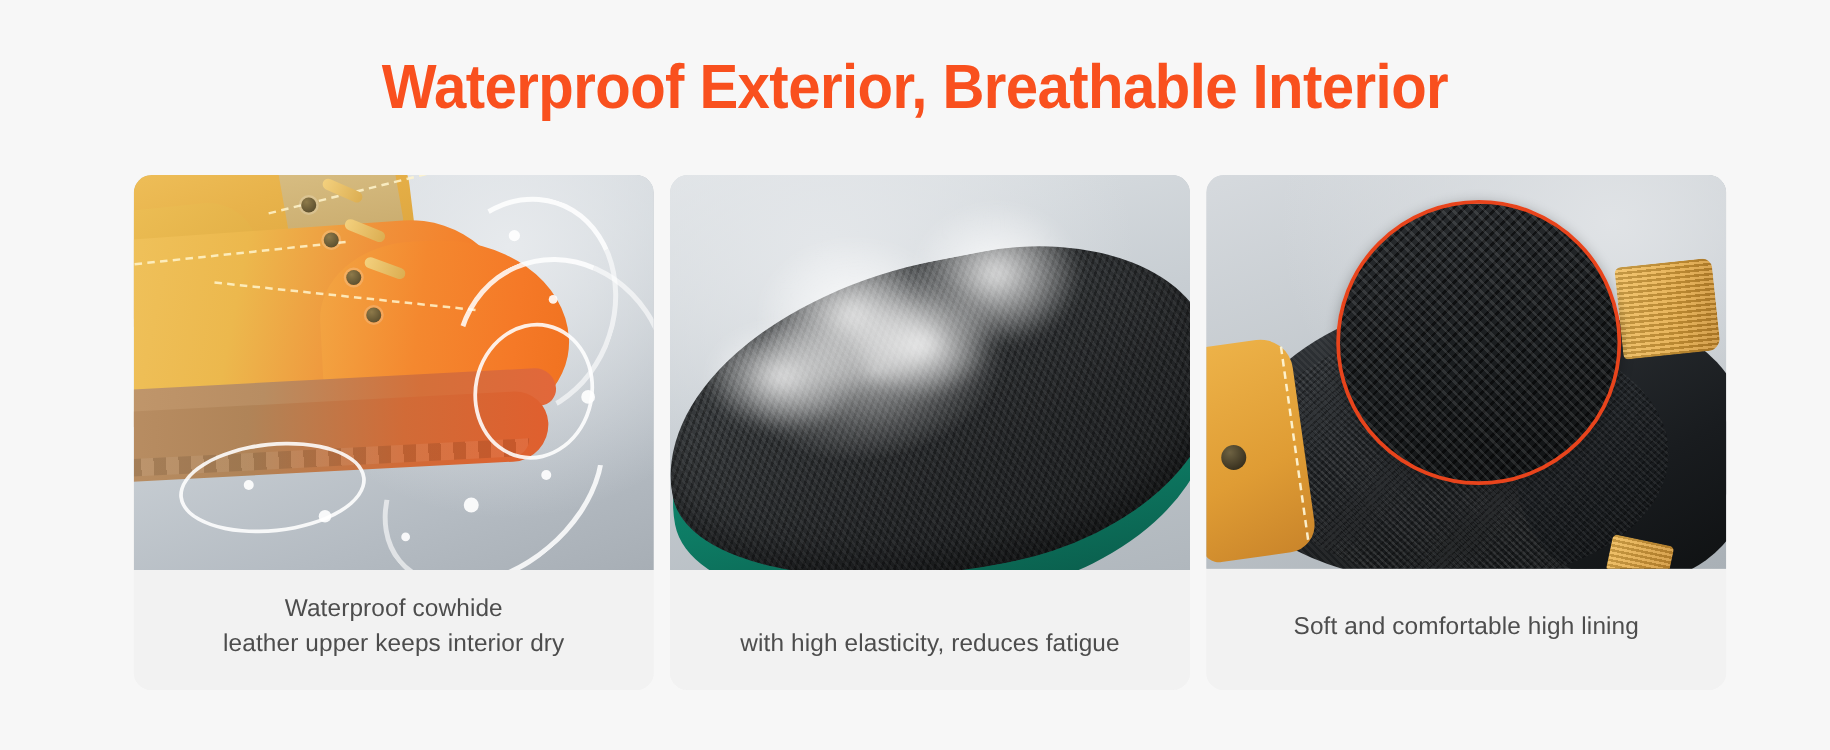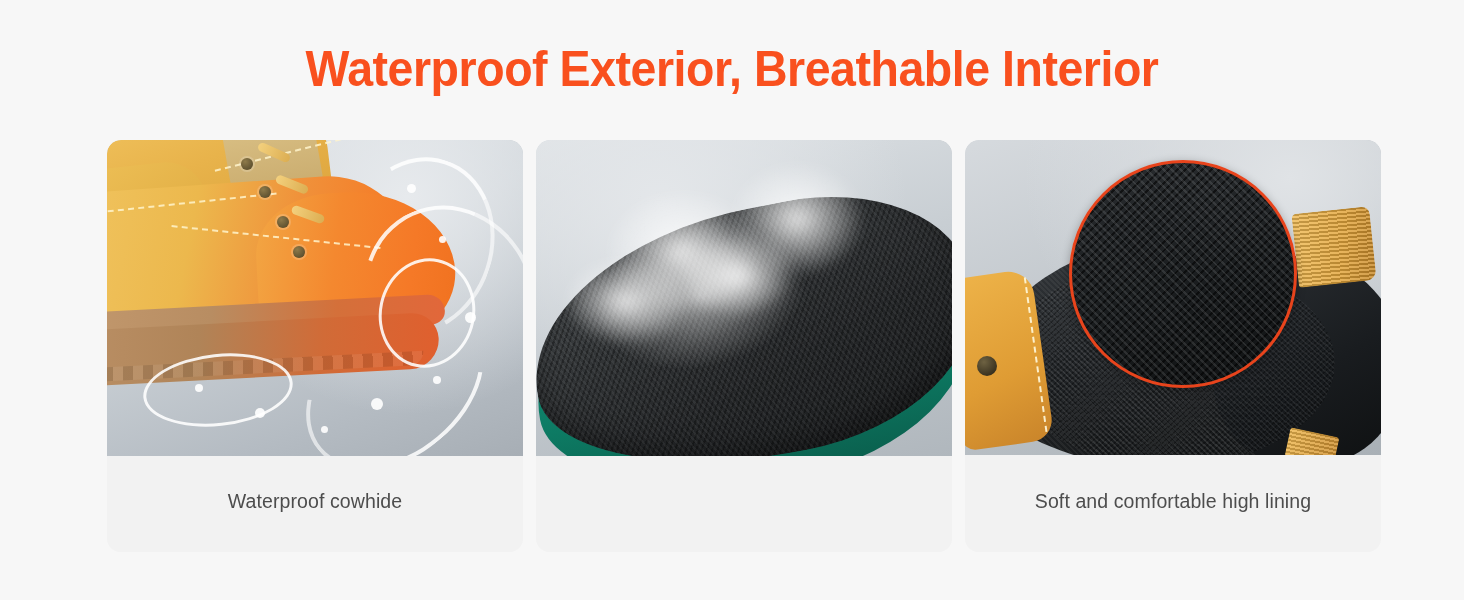--- a/index.html
+++ b/index.html
@@ -320,38 +320,40 @@
         <div class="drop" style="left:358px; top:172px; width:11px; height:11px;"></div>
         <div class="drop" style="left:88px;  top:244px; width:8px;  height:8px;"></div>
         <div class="drop" style="left:148px; top:268px; width:10px; height:10px;"></div>
         <div class="drop" style="left:214px; top:286px; width:7px;  height:7px;"></div>
         <div class="drop" style="left:264px; top:258px; width:12px; height:12px;"></div>
         <div class="drop" style="left:326px; top:236px; width:8px;  height:8px;"></div>
       </div>
       <div class="card-caption">
         <div class="cap-text">
           <span>Waterproof cowhide</span><br>
+          <span>leather upper keeps interior dry</span>
         </div>
       </div>
     </div>
 
     <div class="card card-2">
       <div class="card-media">
         <div class="m2-bg"></div>
         <div class="insole-green"></div>
         <div class="insole-black"></div>
         <div class="insole-sheen"></div>
         <div class="steam" style="left:72px;  top:52px;  width:150px; height:120px;"></div>
         <div class="steam" style="left:196px; top:24px;  width:130px; height:110px;"></div>
         <div class="steam" style="left:30px;  top:118px; width:120px; height:86px;"></div>
         <div class="steam" style="left:146px; top:96px;  width:110px; height:80px;"></div>
       </div>
       <div class="card-caption">
         <div class="cap-text">
           <br>
+          <span>with high elasticity, reduces fatigue</span>
         </div>
       </div>
     </div>
 
     <div class="card card-3">
       <div class="card-media">
         <div class="m3-bg"></div>
         <div class="collar-black"></div>
         <div class="collar-pad"></div>
         <div class="lining-weave"></div>

